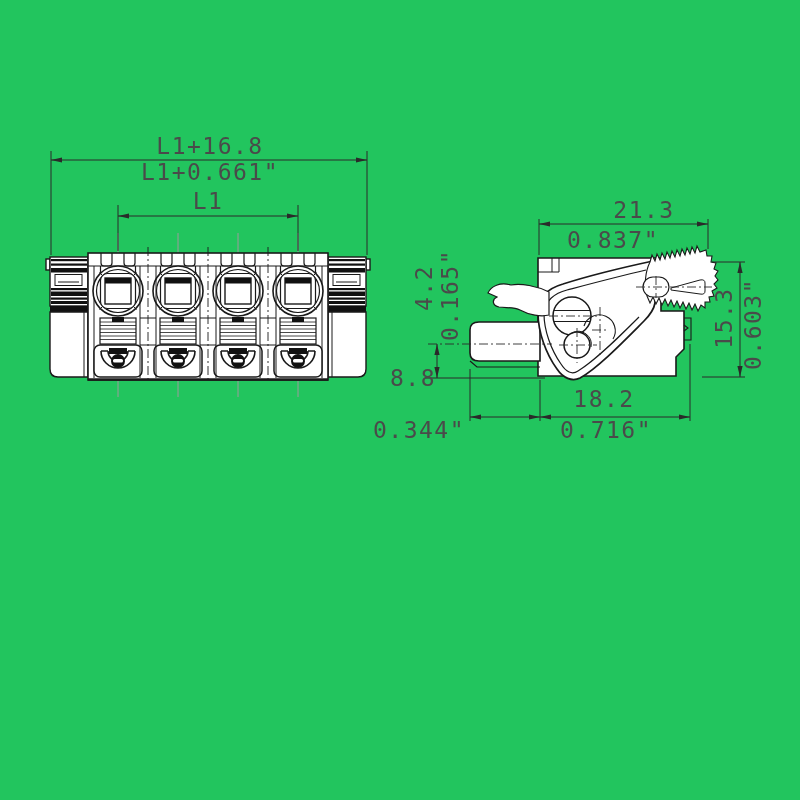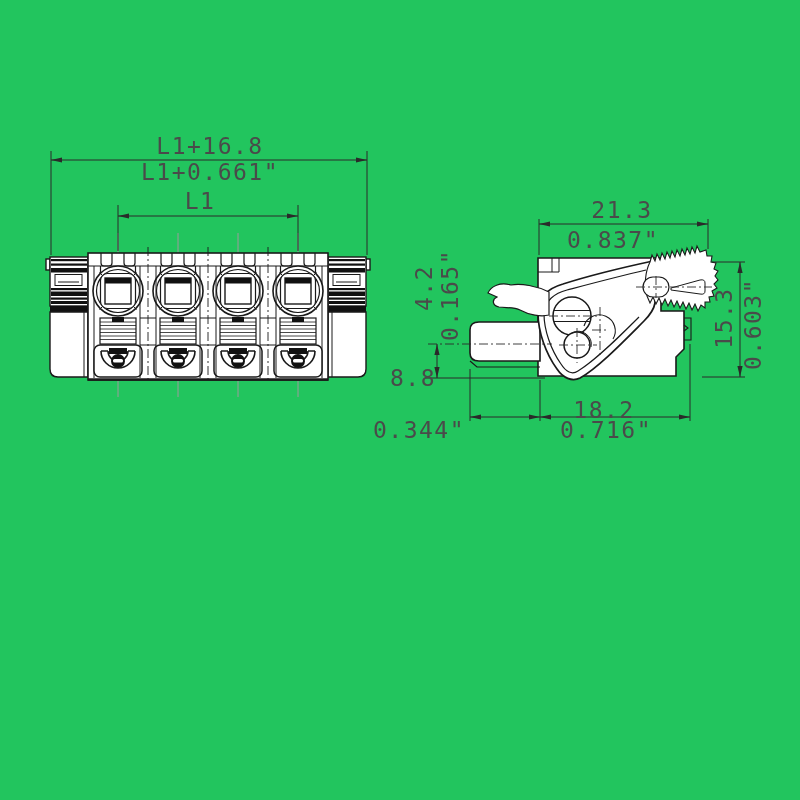--- a/index.html
+++ b/index.html
@@ -176,30 +176,30 @@
         <path d="M470,417 L481,414.4 481,419.6 Z"></path>
           <path d="M540,417 L529,414.4 529,419.6 Z"></path>
         <path d="M540,417 L551,414.4 551,419.6 Z"></path>
           <path d="M690,417 L679,414.4 679,419.6 Z"></path>
       </g>
     </g>
   </svg>
 
   <div class="dim" style="left:210px;top:146px">L1+16.8</div>
   <div class="dim" style="left:210px;top:172px">L1+0.661"</div>
-  <div class="dim" style="left:200px;top:201px">L1</div>
-
-  <div class="dim" style="left:622px;top:210px">21.3</div>
+  <div class="dim" style="left:208px;top:201px">L1</div>
+
+  <div class="dim" style="left:644px;top:210px">21.3</div>
   <div class="dim" style="left:613px;top:240px">0.837"</div>
 
   <div class="dim rot" style="left:424px;top:288px">4.2</div>
   <div class="dim rot" style="left:450px;top:295px">0.165"</div>
 
   <div class="dim rot" style="left:724px;top:318px">15.3</div>
   <div class="dim rot" style="left:753px;top:324px">0.603"</div>
 
   <div class="dim" style="left:413px;top:378px">8.8</div>
   <div class="dim" style="left:419px;top:430px">0.344"</div>
 
-  <div class="dim" style="left:604px;top:410px">18.2</div>
+  <div class="dim" style="left:604px;top:399px">18.2</div>
   <div class="dim" style="left:606px;top:430px">0.716"</div>
 
 </div>
 
 </body></html>

